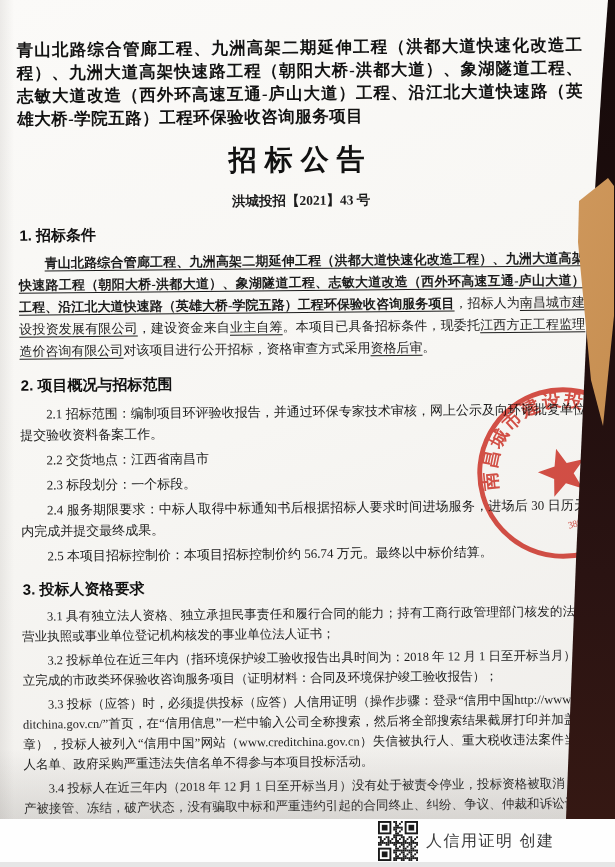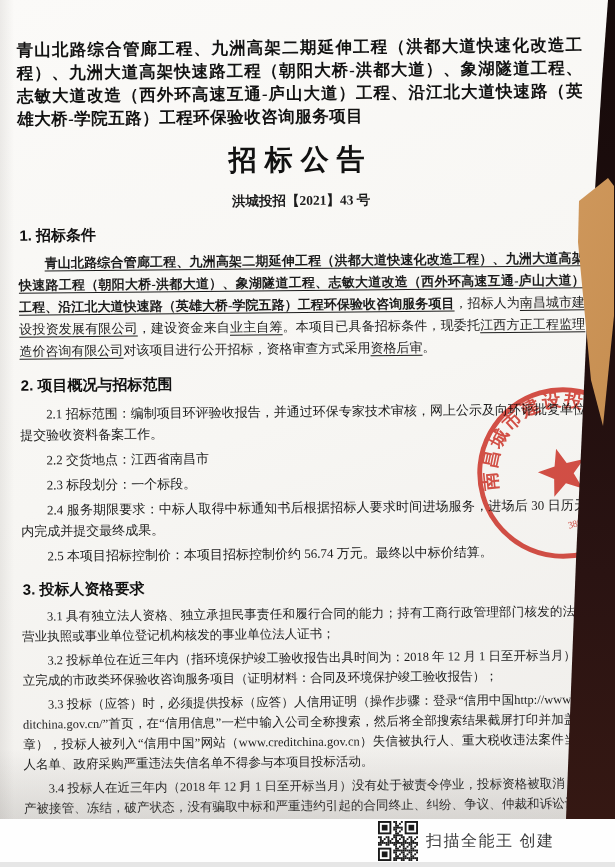--- a/index.html
+++ b/index.html
@@ -273,15 +273,15 @@
           <rect x="40" y="38" width="2" height="2"></rect>
           <rect x="16" y="40" width="2" height="2"></rect>
           <rect x="18" y="40" width="2" height="2"></rect>
           <rect x="24" y="40" width="2" height="2"></rect>
           <rect x="26" y="40" width="2" height="2"></rect>
           <rect x="32" y="40" width="2" height="2"></rect>
           <rect x="34" y="40" width="2" height="2"></rect>
           <rect x="40" y="40" width="2" height="2"></rect>
         </g>
     </svg>
-    <span class="scanlabel">扫描全能王 创建</span>
+    <span class="scanlabel">人信用证明 创建</span>
   </div>
 </div>
 
 </body></html>

